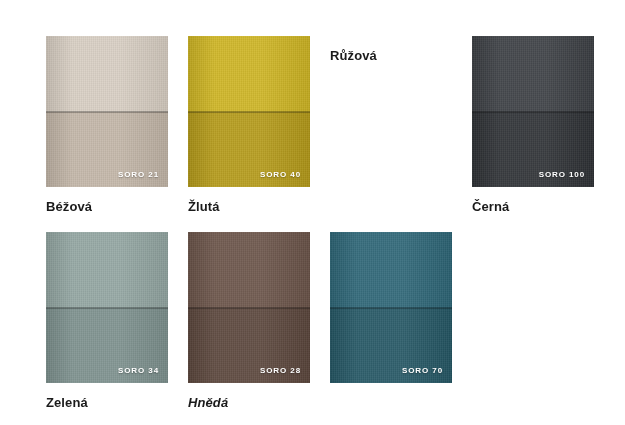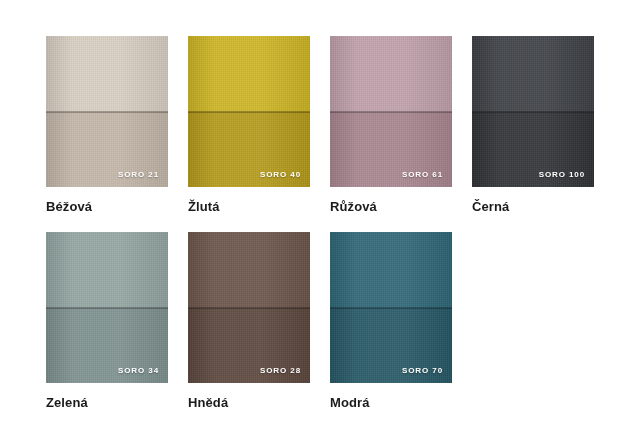--- a/index.html
+++ b/index.html
@@ -140,28 +140,20 @@
         <div class="band band-bottom" style="background-color: rgb(181, 155, 24);"></div>
         <div class="tile-texture"></div>
         <div class="tile-shade"></div>
         <div class="tile-seam"></div>
         <div class="soro-code" style="color: rgb(255, 255, 255);">SORO 40</div>
       </div>
       <div class="swatch-label" style="color: rgb(27, 27, 27);">Žlutá</div>
     </div>
 
     <div class="swatch-cell">
-      <div class="swatch-tile">
-        <div class="band band-top" style="background-color: rgb(192, 160, 171);"></div>
-        <div class="band band-bottom" style="background-color: rgb(168, 133, 143);"></div>
-        <div class="tile-texture"></div>
-        <div class="tile-shade"></div>
-        <div class="tile-seam"></div>
-        <div class="soro-code" style="color: rgb(255, 255, 255);">SORO 61</div>
-      </div>
       <div class="swatch-label" style="color: rgb(27, 27, 27);">Růžová</div>
     </div>
 
     <div class="swatch-cell">
       <div class="swatch-tile">
         <div class="band band-top" style="background-color: rgb(60, 63, 68);"></div>
         <div class="band band-bottom" style="background-color: rgb(46, 49, 53);"></div>
         <div class="tile-texture"></div>
         <div class="tile-shade"></div>
         <div class="tile-seam"></div>
@@ -189,30 +181,29 @@
 
     <div class="swatch-cell">
       <div class="swatch-tile">
         <div class="band band-top" style="background-color: rgb(107, 84, 73);"></div>
         <div class="band band-bottom" style="background-color: rgb(91, 70, 60);"></div>
         <div class="tile-texture"></div>
         <div class="tile-shade"></div>
         <div class="tile-seam"></div>
         <div class="soro-code" style="color: rgb(255, 255, 255);">SORO 28</div>
       </div>
-      <div class="swatch-label" style="color: rgb(27, 27, 27);">Hnědá</div>
+      <div class="swatch-label" style="color: rgb(27, 27, 27); font-style: italic;">Hnědá</div>
     </div>
 
     <div class="swatch-cell">
       <div class="swatch-tile">
         <div class="band band-top" style="background-color: rgb(45, 102, 119);"></div>
         <div class="band band-bottom" style="background-color: rgb(36, 87, 101);"></div>
         <div class="tile-texture"></div>
         <div class="tile-shade"></div>
         <div class="tile-seam"></div>
         <div class="soro-code" style="color: rgb(255, 255, 255);">SORO 70</div>
       </div>
-      <div class="swatch-label" style="color: rgb(27, 27, 27);">Modrá</div>
     </div>
 
   </div>
 
 </div>
 
 </body></html>

